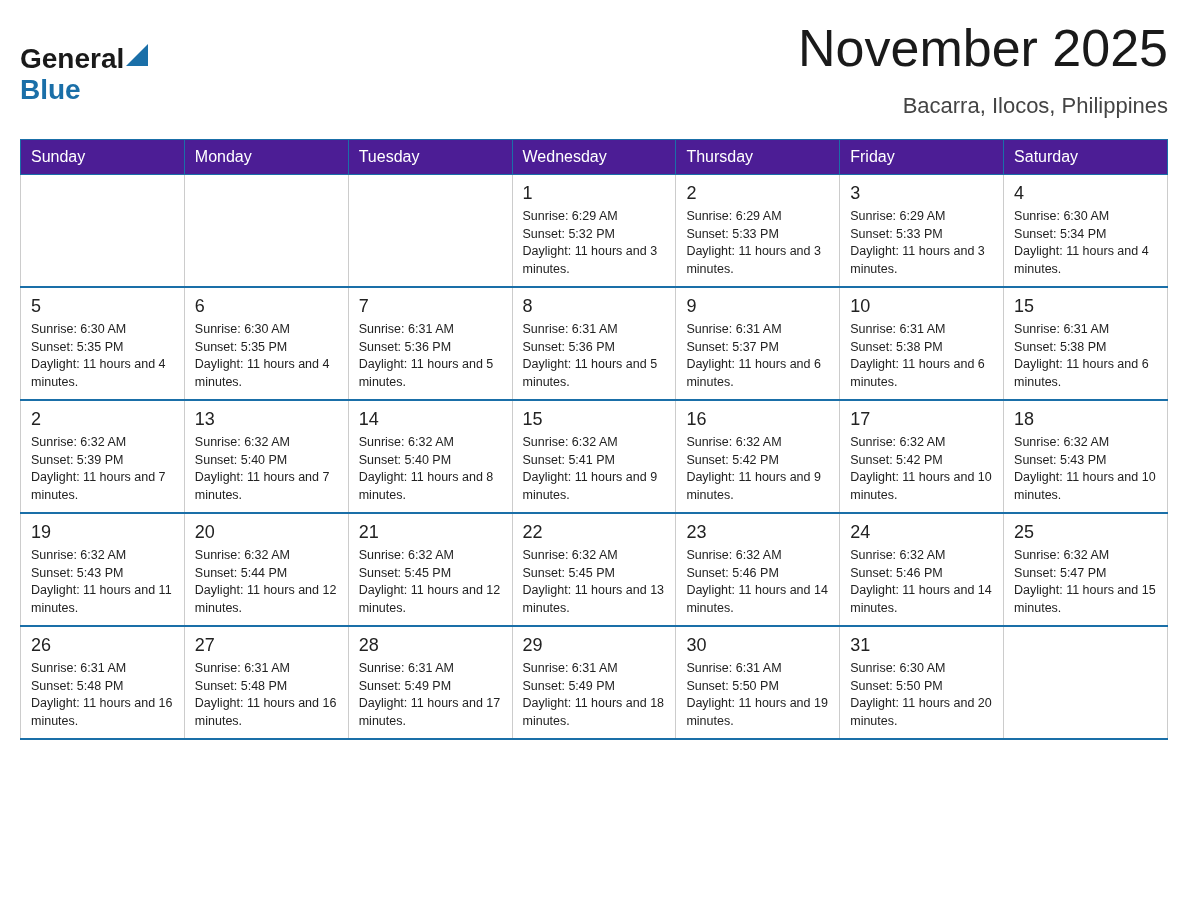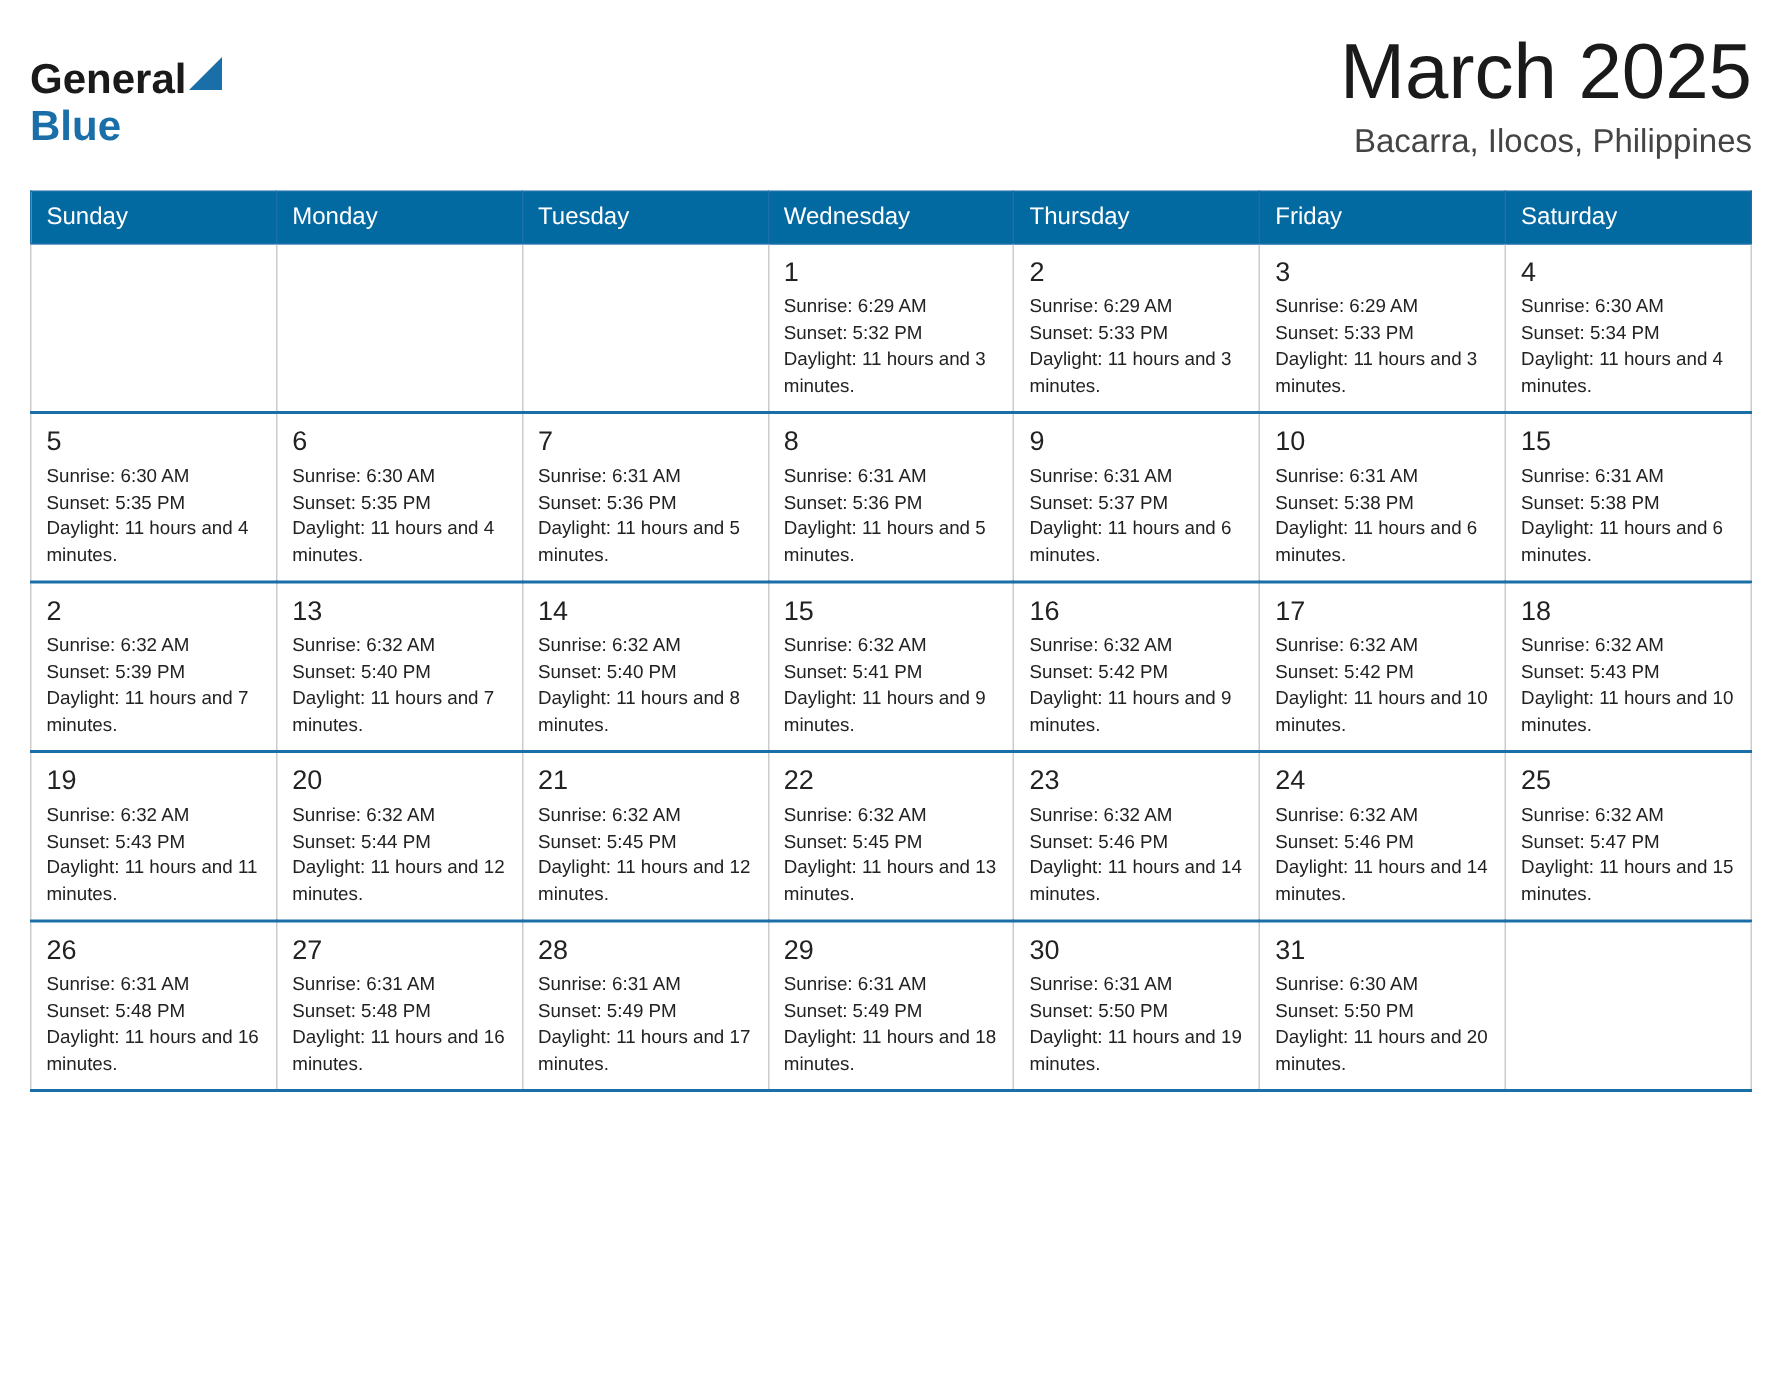--- a/index.html
+++ b/index.html
@@ -36,28 +36,28 @@
     }
     .calendar-title {
       font-size: 52px;
       font-weight: normal;
       color: #1a1a1a;
       line-height: 1.1;
     }
     .calendar-subtitle {
       font-size: 22px;
       color: #444;
-      margin-top: 4px;
+      margin-top: 16px;
     }
     .calendar {
       width: 100%;
       border-collapse: collapse;
     }
     .calendar thead tr {
-      background-color: #0369a1;
+      background-color: #4c1d95;
     }
     .calendar thead th {
       color: #fff;
       font-size: 16px;
       font-weight: normal;
       padding: 8px 10px;
       border: 1px solid #1a6fa8;
       text-align: left;
     }
     .calendar tbody tr {
@@ -97,21 +97,21 @@
       <div style="display:flex; align-items:center;">
         <span class="logo-text-general">General</span>
         <svg width="22" height="22" viewBox="0 0 22 22" style="margin-left:2px; margin-top:-8px;">
           <polygon points="0,22 22,22 22,0" fill="#1a6fa8"></polygon>
         </svg>
       </div>
       <span class="logo-text-blue">Blue</span>
     </div>
   </div>
   <div class="title-block">
-    <div class="calendar-title">March 2025</div>
+    <div class="calendar-title">November 2025</div>
     <div class="calendar-subtitle">Bacarra, Ilocos, Philippines</div>
   </div>
 </div>
 
 <table class="calendar">
   <thead>
     <tr>
     <th>Sunday</th>
         <th>Monday</th>
         <th>Tuesday</th>

